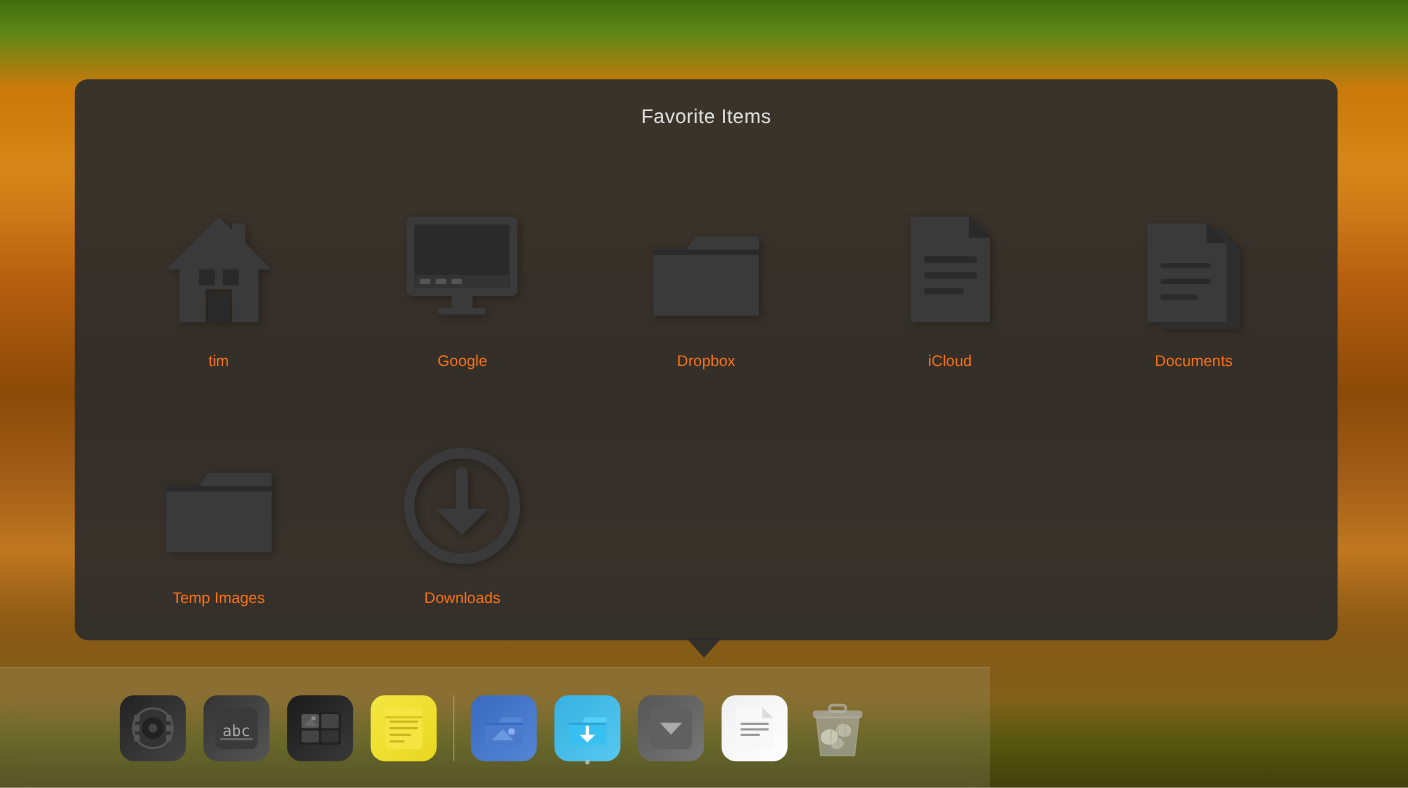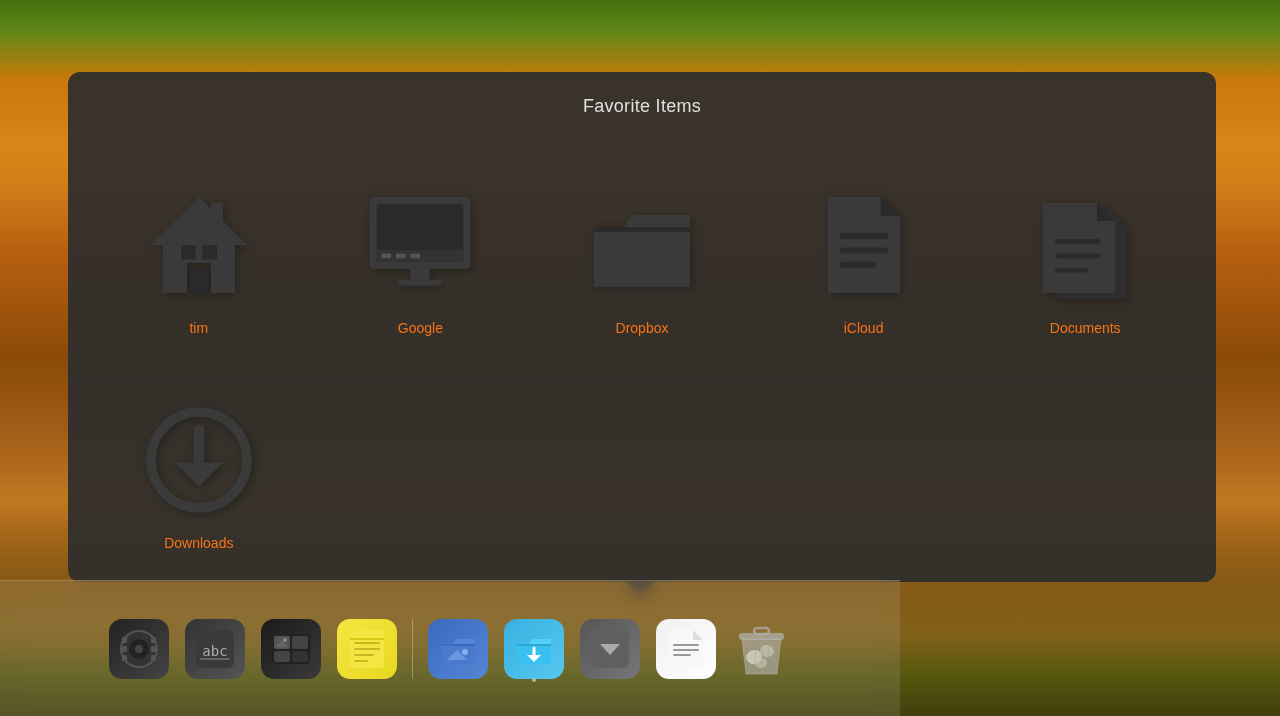--- a/index.html
+++ b/index.html
@@ -140,21 +140,21 @@
       border-top: 18px solid rgba(45,45,45,0.92);
       top: 580px;
     }
 
     
     .dock {
       position: absolute;
       bottom: 0;
       left: 0;
       width: 900px;
-      height: 136px;
+      height: 110px;
       display: flex;
       align-items: center;
       justify-content: center;
       gap: 6px;
       padding: 8px 16px;
       background: rgba(200,200,200,0.15);
       backdrop-filter: blur(10px);
       border-top: 1px solid rgba(255,255,255,0.15);
     }
 
@@ -309,20 +309,31 @@
 
           <rect x="25" y="45" width="38" height="4" rx="2" fill="#2a2a2a"></rect>
           <rect x="25" y="57" width="38" height="4" rx="2" fill="#2a2a2a"></rect>
           <rect x="25" y="69" width="28" height="4" rx="2" fill="#2a2a2a"></rect>
         </svg>
       </div>
       <span class="item-label">Documents</span>
     </div>
 
 
+    <div class="grid-item">
+      <div class="icon-wrap">
+        <svg viewBox="0 0 100 100">
+
+          <path d="M10,35 L10,85 L90,85 L90,35 Z" fill="#3a3a3a"></path>
+          <path d="M10,35 L35,35 L42,25 L90,25 L90,35" fill="#3a3a3a"></path>
+          <rect x="10" y="35" width="80" height="4" fill="#2a2a2a"></rect>
+        </svg>
+      </div>
+      <span class="item-label">Temp Images</span>
+    </div>
 
     <div class="grid-item">
       <div class="icon-wrap">
         <svg viewBox="0 0 100 100">
 
           <circle cx="50" cy="50" r="40" fill="none" stroke="#3a3a3a" stroke-width="8"></circle>
 
           <line x1="50" y1="25" x2="50" y2="60" stroke="#3a3a3a" stroke-width="9" stroke-linecap="round"></line>
           <polygon points="30,52 50,72 70,52" fill="#3a3a3a"></polygon>
         </svg>

